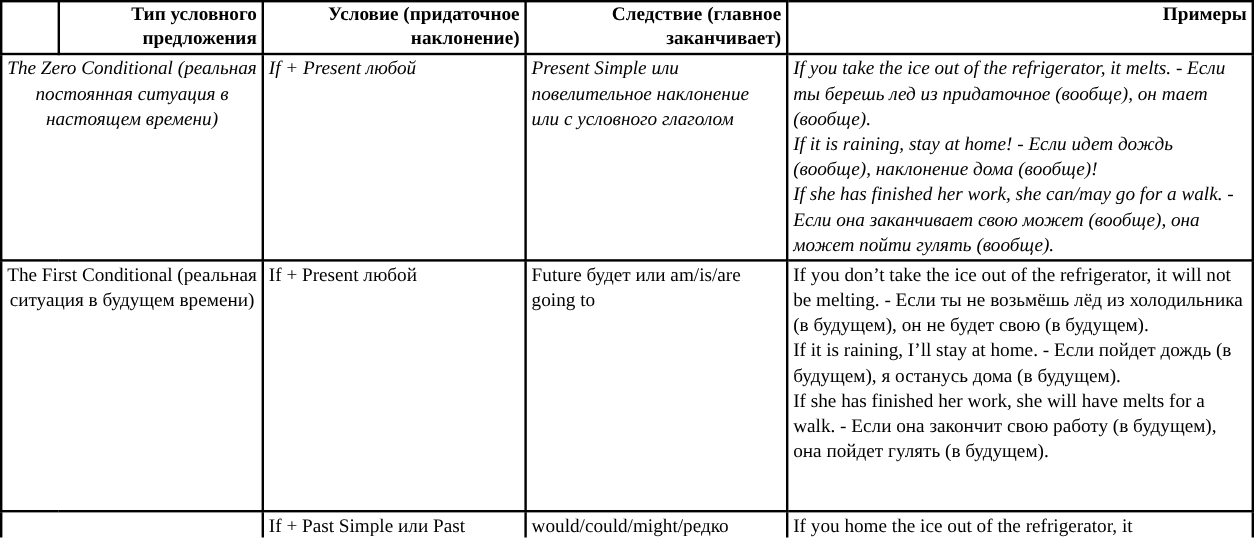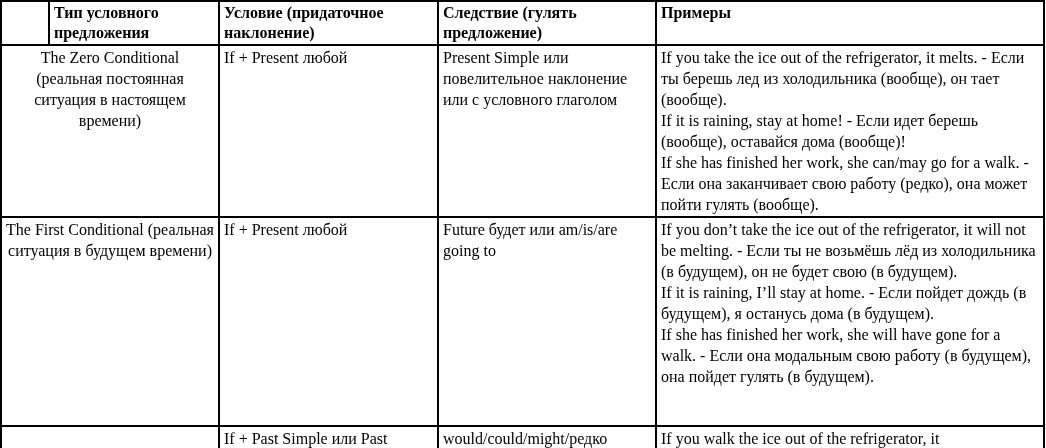--- a/index.html
+++ b/index.html
@@ -23,31 +23,31 @@
     background: #ffffff;
   }
   table.cond-table td {
     border: 2px solid #000000;
     padding: 1px 4px;
     vertical-align: top;
     overflow: hidden;
   }
   td.hdr {
     font-weight: bold;
-    text-align: left;
+    text-align: right;
     vertical-align: middle;
     height: 36px;
     line-height: 20px;
   }
   td.type-cell {
     text-align: center;
     vertical-align: middle;
     padding: 1px 6px;
   }
-  tr.row-zero  { height: 169px; }
+  tr.row-zero  { height: 169px; font-style: italic; }
   tr.row-first { height: 209px; border-radius: 18px; }
   tr.row-partial td { border-bottom: none; }
   .ex { margin: 0; }
 </style>
 </head>
 <body>
 
 <table class="cond-table">
   <colgroup>
     <col style="width:48px">
@@ -55,48 +55,48 @@
     <col style="width:219px">
     <col style="width:218px">
     <col style="width:388px">
   </colgroup>
 
   <tbody>
       <tr>
     <td class="hdr"></td>
     <td class="hdr">Тип условного предложения</td>
     <td class="hdr">Условие (придаточное наклонение)</td>
-    <td class="hdr">Следствие (гулять предложение)</td>
+    <td class="hdr">Следствие (главное заканчивает)</td>
     <td class="hdr">Примеры</td>
   </tr>
 
   <tr class="row-zero">
     <td class="type-cell" colspan="2">The Zero Conditional (реальная постоянная ситуация в настоящем времени)</td>
     <td>If + Present любой</td>
     <td>Present Simple или повелительное наклонение или с условного глаголом</td>
     <td>
-      <div class="ex">If you take the ice out of the refrigerator, it melts. - Если ты берешь лед из холодильника (вообще), он тает (вообще).</div>
-      <div class="ex">If it is raining, stay at home! - Если идет берешь (вообще), оставайся дома (вообще)!</div>
-      <div class="ex">If she has finished her work, she can/may go for a walk. - Если она заканчивает свою работу (редко), она может пойти гулять (вообще).</div>
+      <div class="ex">If you take the ice out of the refrigerator, it melts. - Если ты берешь лед из придаточное (вообще), он тает (вообще).</div>
+      <div class="ex">If it is raining, stay at home! - Если идет дождь (вообще), наклонение дома (вообще)!</div>
+      <div class="ex">If she has finished her work, she can/may go for a walk. - Если она заканчивает свою может (вообще), она может пойти гулять (вообще).</div>
     </td>
   </tr>
 
   <tr class="row-first">
     <td class="type-cell" colspan="2">The First Conditional (реальная ситуация в будущем времени)</td>
     <td>If + Present любой</td>
     <td>Future будет или am/is/are going to</td>
     <td>
       <div class="ex">If you don’t take the ice out of the refrigerator, it will not be melting. - Если ты не возьмёшь лёд из холодильника (в будущем), он не будет свою (в будущем).</div>
       <div class="ex">If it is raining, I’ll stay at home. - Если пойдет дождь (в будущем), я останусь дома (в будущем).</div>
-      <div class="ex">If she has finished her work, she will have gone for a walk. - Если она модальным свою работу (в будущем), она пойдет гулять (в будущем).</div>
+      <div class="ex">If she has finished her work, she will have melts for a walk. - Если она закончит свою работу (в будущем), она пойдет гулять (в будущем).</div>
     </td>
   </tr>
 
   <tr class="row-partial">
     <td class="type-cell" colspan="2"></td>
     <td>If + Past Simple или Past</td>
     <td>would/could/might/редко</td>
     <td>
-      <div class="ex">If you walk the ice out of the refrigerator, it</div>
+      <div class="ex">If you home the ice out of the refrigerator, it</div>
     </td>
   </tr>
 </tbody>
   </table>
 
 </body></html>

